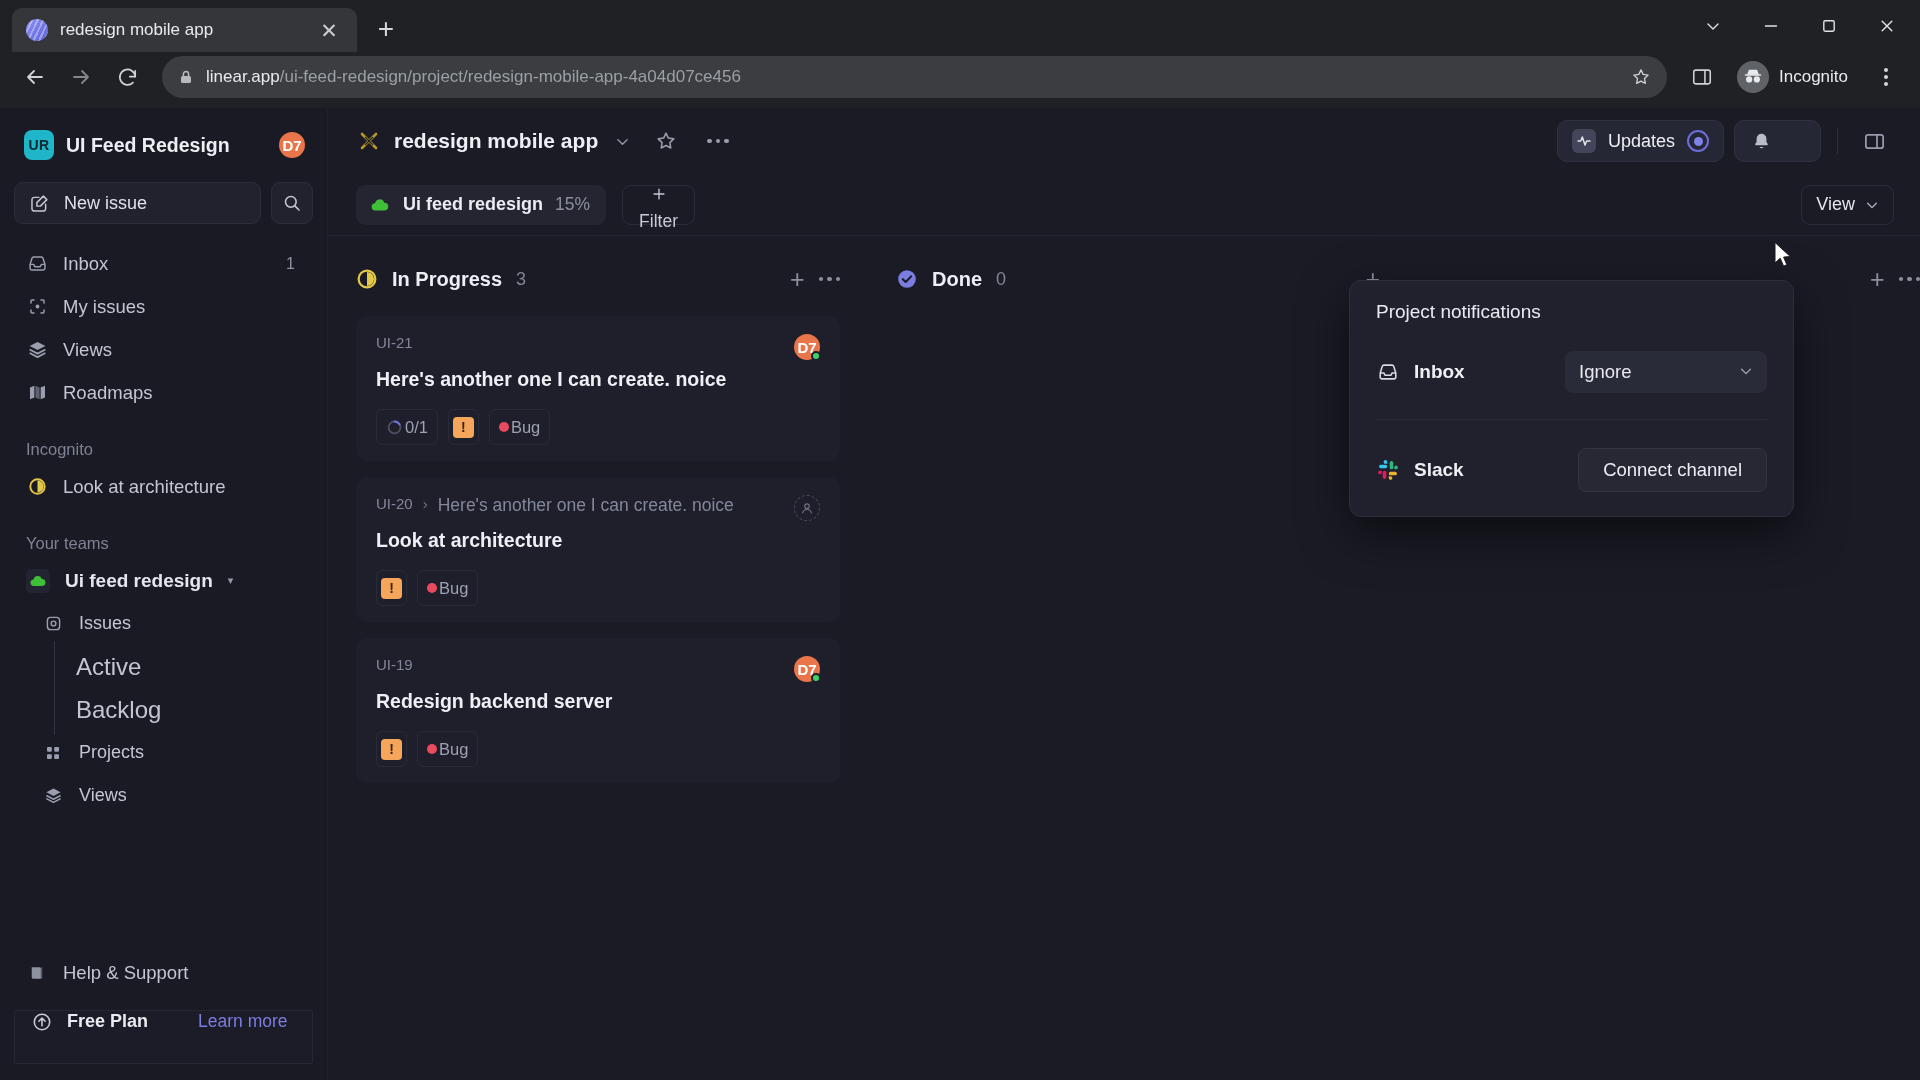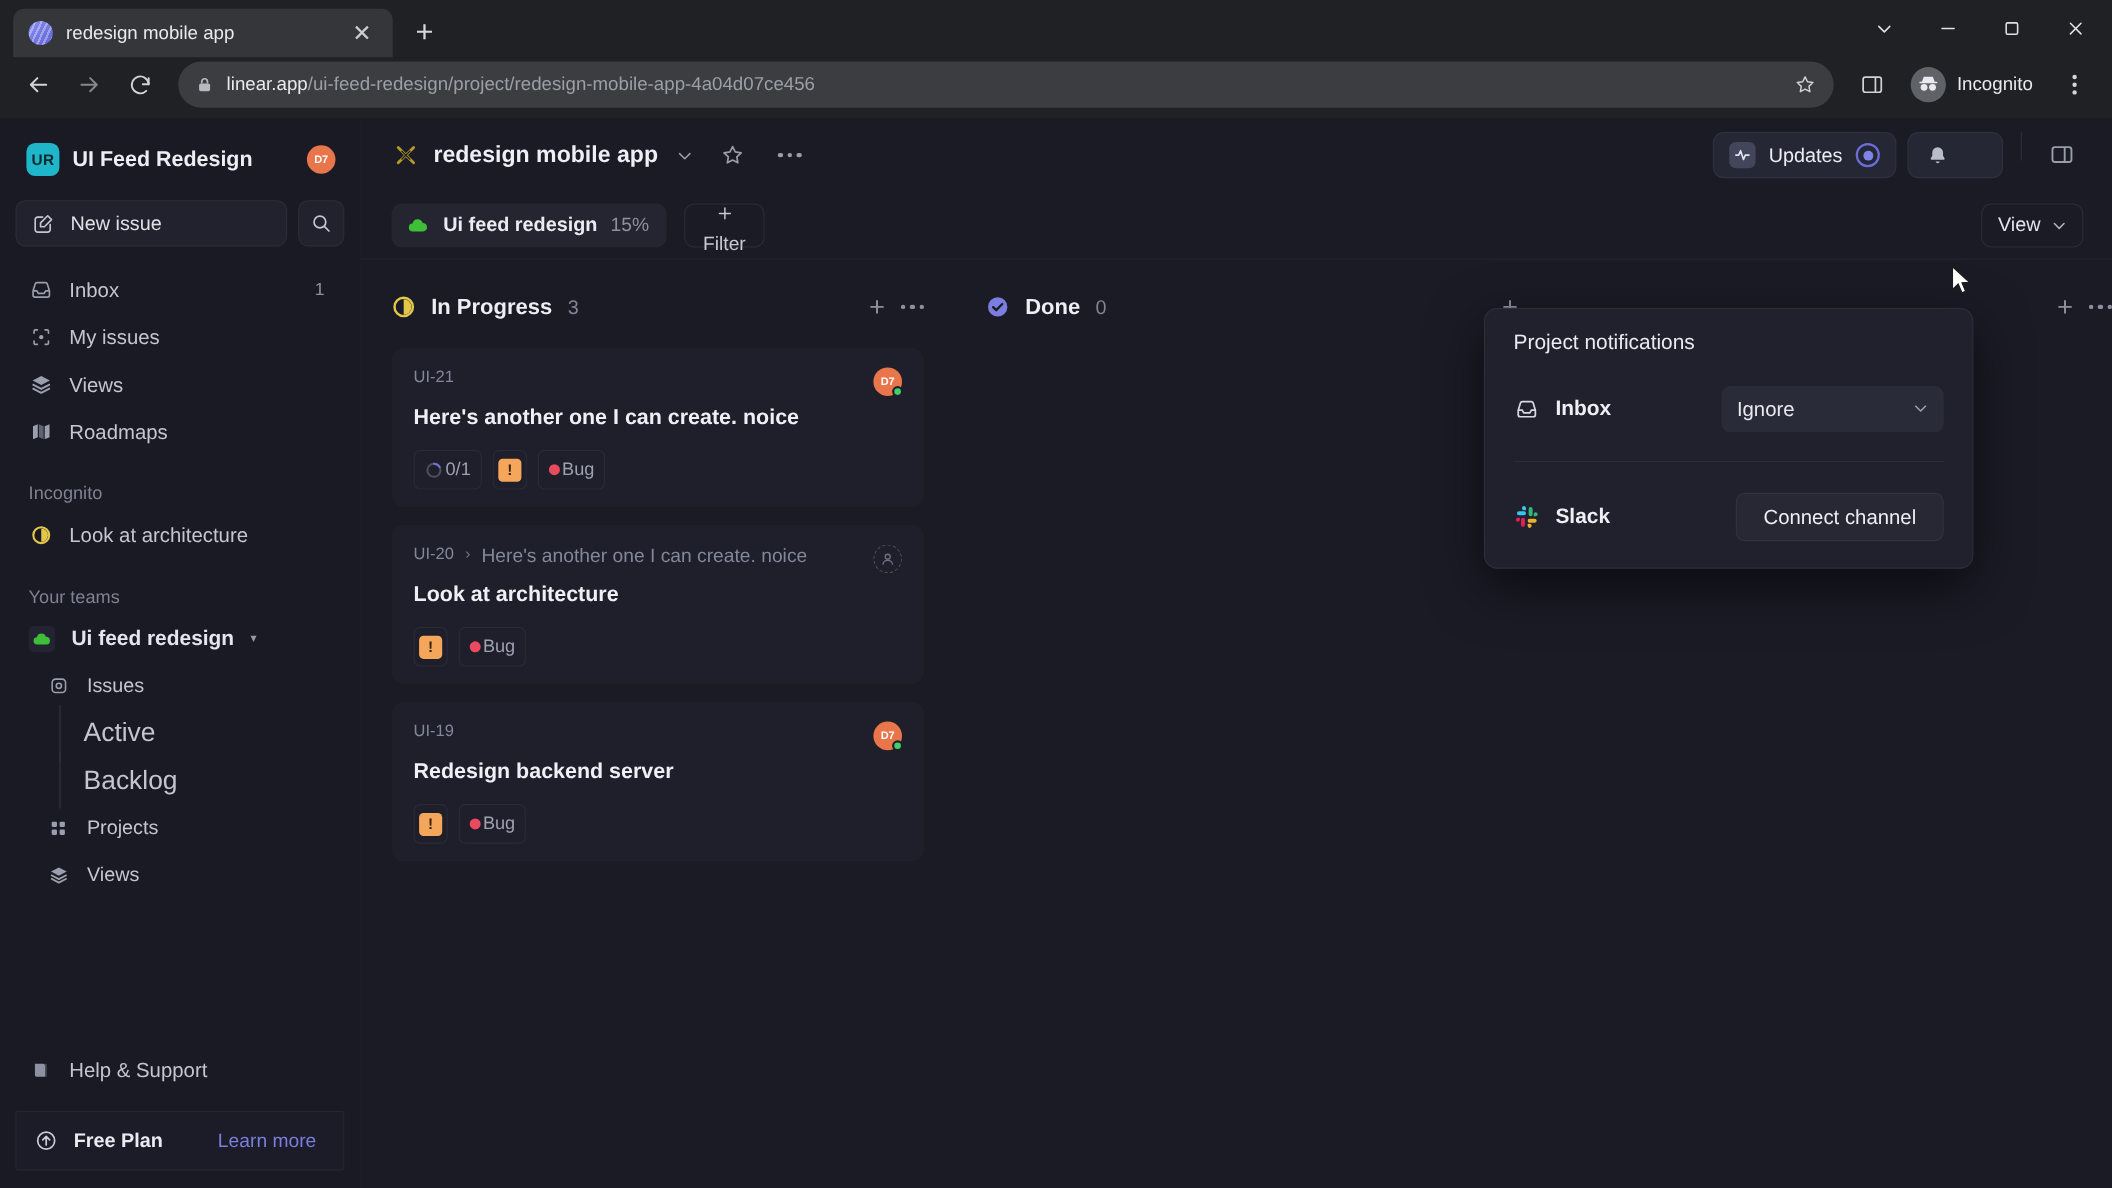--- a/index.html
+++ b/index.html
@@ -110,21 +110,21 @@
   #ws-row { display: flex; align-items: center; gap: 12px; padding: 6px 8px 6px 10px; }
   #ws-avatar {
     width: 30px; height: 30px; border-radius: 8px; flex: none;
     background: #1fb6c9; color: #0a2a30; font-size: 14px; font-weight: 700;
     display: flex; align-items: center; justify-content: center;
     letter-spacing: .3px;
   }
   #ws-name { color: #eceef3; font-size: 19.5px; font-weight: 600; white-space: nowrap; }
   .avatar-d7 {
     width: 26px; height: 26px; border-radius: 50%; flex: none;
-    background: #e8764a; color: #fff; font-size: 10px; font-weight: 600;
+    background: #e8764a; color: #fff; font-size: 15px; font-weight: 600;
     display: flex; align-items: center; justify-content: center;
     position: relative;
   }
   #ws-avatar-d7 { margin-left: auto; }
 
   #action-row { display: flex; align-items: center; gap: 10px; margin-top: 16px; }
   #new-issue-btn {
     flex: 1; height: 42px; background: #21222e;
     border: 1px solid #2c2d3b; border-radius: 9px;
     display: flex; align-items: center; gap: 14px; padding: 0 14px;
@@ -162,40 +162,40 @@
   .caret { color: #9498a6; font-size: 11px; }
   .cloud-ico {
     width: 24px; height: 24px; border-radius: 5px; flex: none;
     display: flex; align-items: center; justify-content: center;
     background: #232431;
   }
 
   #sidebar-bottom { margin-top: auto; padding-bottom: 16px; }
   #plan-box {
     margin-top: 16px; height: 54px; border: 1px solid #252734;
-    border-radius: 2px; display: flex; align-items: center;
+    border-radius: 2px; display: flex; align-items: flex-start;
     gap: 14px; padding: 0 16px; background: #1b1c27;
   }
   #plan-name { color: #e9ebf1; font-size: 18px; font-weight: 600; }
   #learn-more { color: #7b7de0; font-size: 17.5px; margin-left: 36px; }
 
   
   #main { flex: 1; display: flex; flex-direction: column; min-width: 0; background: #1a1b25; }
 
   #main-header {
     height: 66px; flex: none; display: flex; align-items: center;
     padding: 0 26px 0 28px; gap: 12px;
   }
   #proj-icon { width: 26px; height: 26px; display: flex; align-items: center; justify-content: center; flex: none; }
   #proj-title { color: #edeff4; font-size: 21px; font-weight: 600; }
   .hdr-icon-btn {
     width: 40px; height: 40px; display: flex; align-items: center;
     justify-content: center; color: #989cab; border-radius: 7px; flex: none;
   }
-  #hdr-right { margin-left: auto; display: flex; align-items: flex-start; gap: 10px; }
+  #hdr-right { margin-left: auto; display: flex; align-items: center; gap: 10px; }
   #updates-btn {
     display: flex; align-items: center; gap: 12px; height: 42px;
     padding: 0 14px; background: #262734; border: 1px solid #303140;
     border-radius: 10px;
   }
   #updates-label { color: #eceef3; font-size: 18px; font-weight: 500; }
   .pulse-sq {
     width: 24px; height: 24px; border-radius: 6px; background: #43455a;
     display: flex; align-items: center; justify-content: center; flex: none;
   }

